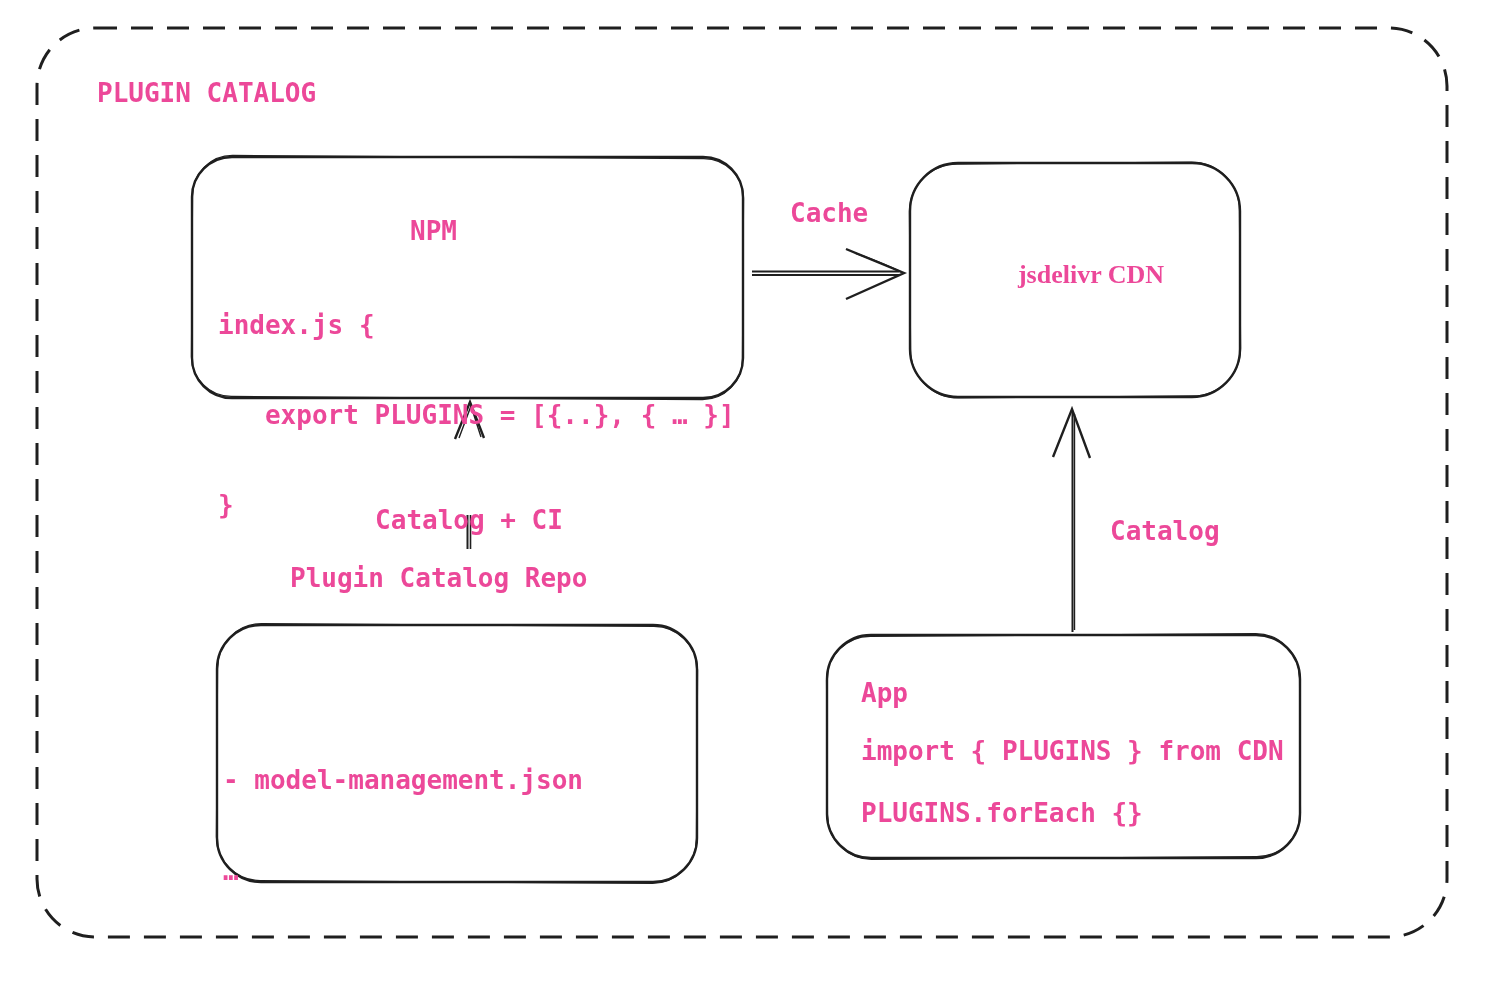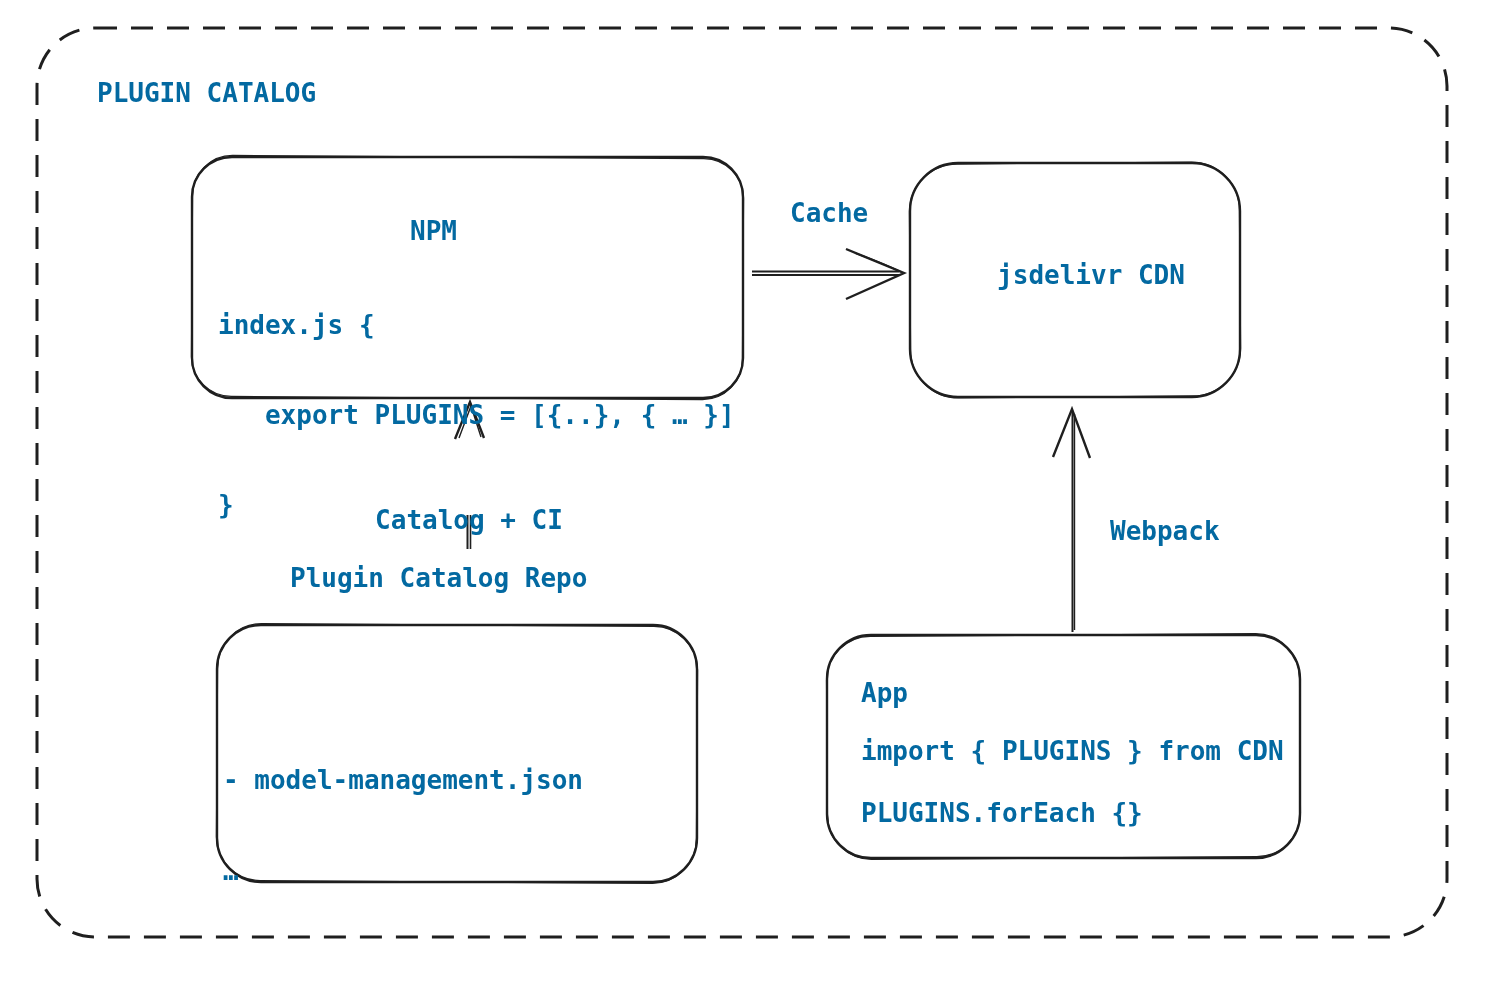--- a/index.html
+++ b/index.html
@@ -11,21 +11,21 @@
     font-family:"DejaVu Sans Mono","Liberation Mono",monospace;
     color:#1f1f1f;
   }
   svg.shapes{position:absolute;left:0;top:0;}
   .t{
     position:absolute;
     font-size:26px;
     line-height:30px;
     font-weight:600;
     white-space:pre;
-    color:#0369a1;
+    color:#ec4899;
   }
   .center{text-align:center;}
   .lines31 div{line-height:31px;}
 </style>
 </head>
 <body>
 
 <svg class="shapes" width="1506" height="1002" viewBox="0 0 1506 1002">
 
   <rect x="37" y="28" width="1410" height="909" rx="58" ry="58" fill="none" stroke="#1f1f1f" stroke-width="3" stroke-dasharray="22 14"></rect>
@@ -75,27 +75,27 @@
 
 <div class="t" style="left:410px; top:191px;margin-top:25px;">NPM</div>
 <div class="t" style="left:218px; top:250px;">
   <div>index.js {</div>
   <div>   export PLUGINS = [{..}, { … }]</div>
   <div>}</div>
 </div>
 
 <div class="t" style="left:790px; top:198px;">Cache</div>
 
-<div class="t center" style="left:910px; top:260px; width:362px;">jsdelivr CDN</div>
+<div class="t center" style="left:910px; top:260px; width:362px;font-family:Liberation Serif, serif;">jsdelivr CDN</div>
 
 <div class="t center lines31" style="left:369px; top:445px; width:200px;">
   <div>Catalog + CI</div>
 </div>
 
-<div class="t" style="left:1110px; top:516px;">Webpack</div>
+<div class="t" style="left:1110px; top:516px;">Catalog</div>
 
 <div class="t" style="left:290px; top:563px;">Plugin Catalog Repo</div>
 <div class="t lines31" style="left:223px; top:705px;">
   <div>- model-management.json</div>
   <div>…</div>
 </div>
 
 <div class="t" style="left:861px; top:678px;">App</div>
 <div class="t" style="left:861px; top:736px;">import { PLUGINS } from CDN</div>
 <div class="t" style="left:861px; top:798px;">PLUGINS.forEach {}</div>

